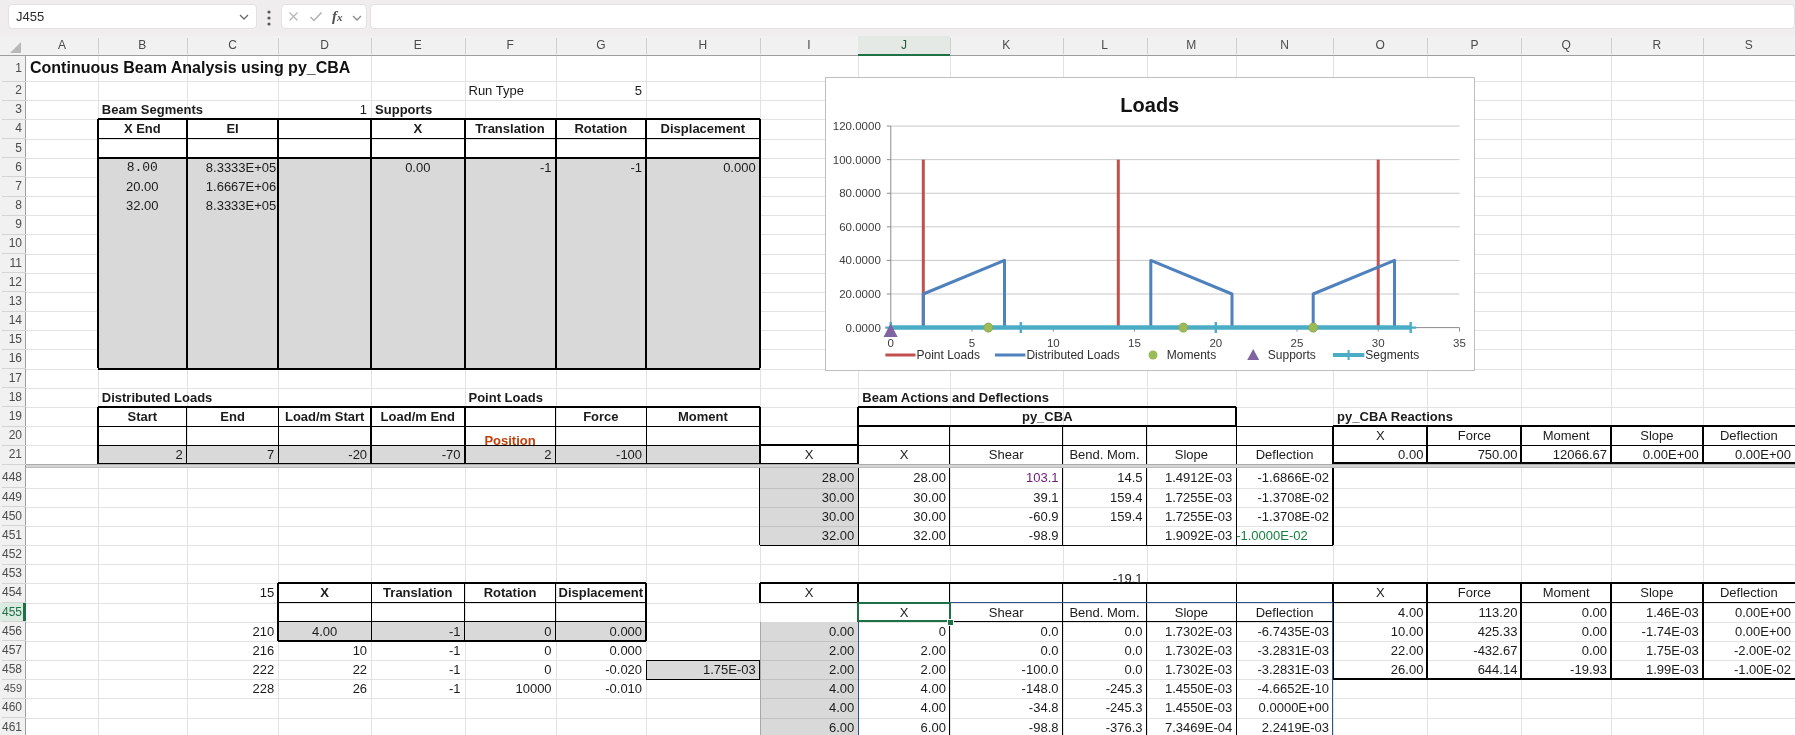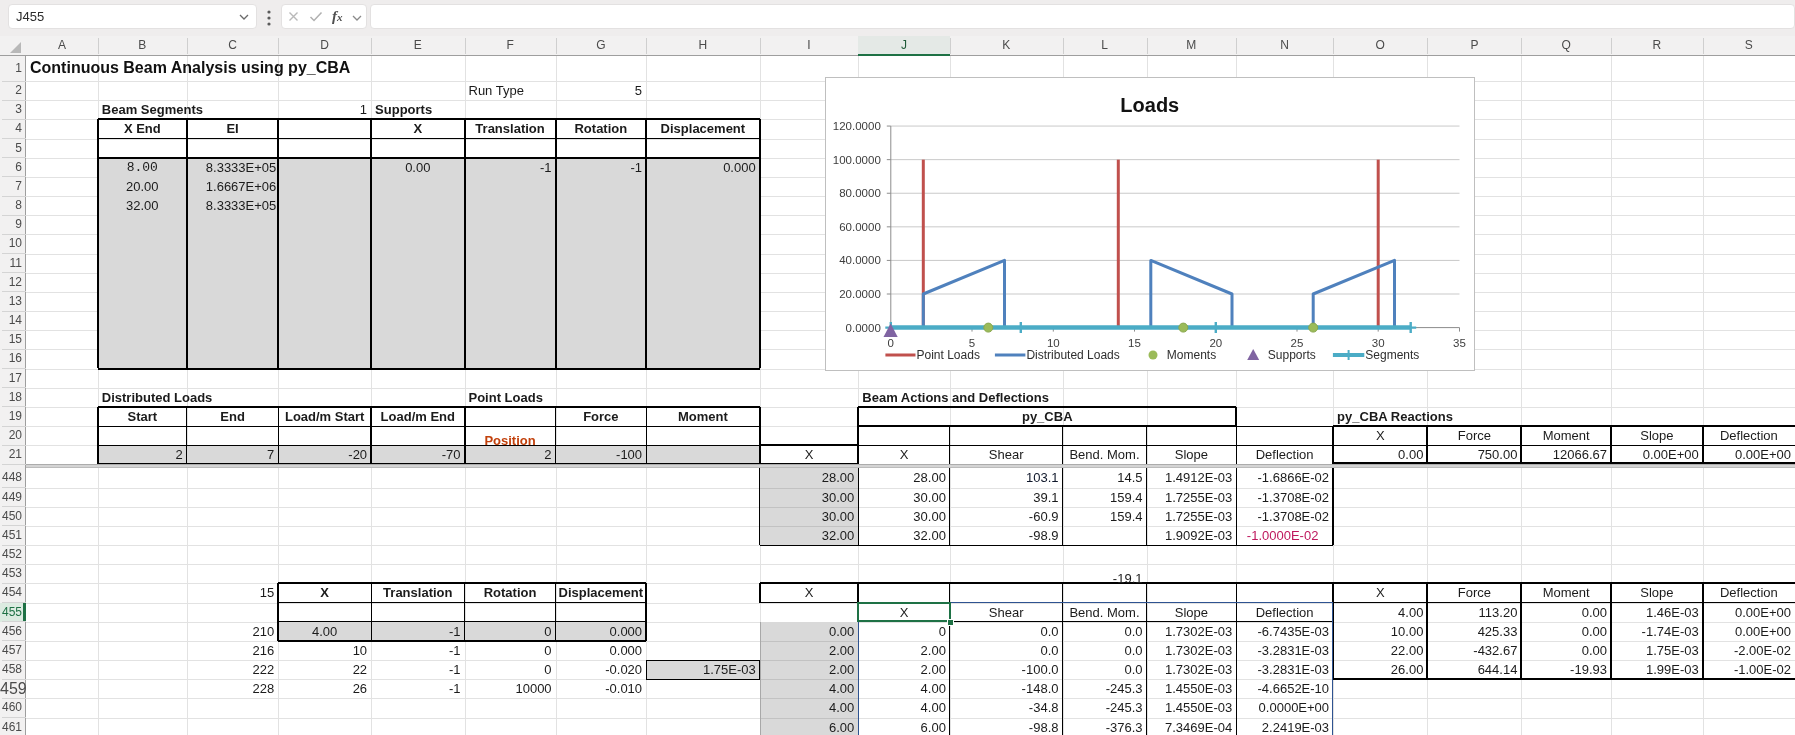--- a/index.html
+++ b/index.html
@@ -220,42 +220,42 @@
 <div style="position:absolute;left:1062.5px;top:445.2px;width:84.0px;height:19.2px;font-size:13.0px;line-height:19.2px;color:#1b1b1b;white-space:nowrap;text-align:center;">Bend. Mom.</div>
 <div style="position:absolute;left:1146.5px;top:445.2px;width:89.7px;height:19.2px;font-size:13.0px;line-height:19.2px;color:#1b1b1b;white-space:nowrap;text-align:center;">Slope</div>
 <div style="position:absolute;left:1236.2px;top:445.2px;width:96.9px;height:19.2px;font-size:13.0px;line-height:19.2px;color:#1b1b1b;white-space:nowrap;text-align:center;">Deflection</div>
 <div style="position:absolute;left:1333.1px;top:445.2px;width:90.3px;height:19.2px;font-size:13.0px;line-height:19.2px;color:#1b1b1b;white-space:nowrap;text-align:right;">0.00</div>
 <div style="position:absolute;left:1427.4px;top:445.2px;width:90.0px;height:19.2px;font-size:13.0px;line-height:19.2px;color:#1b1b1b;white-space:nowrap;text-align:right;">750.00</div>
 <div style="position:absolute;left:1521.4px;top:445.2px;width:85.6px;height:19.2px;font-size:13.0px;line-height:19.2px;color:#1b1b1b;white-space:nowrap;text-align:right;">12066.67</div>
 <div style="position:absolute;left:1611.0px;top:445.2px;width:87.7px;height:19.2px;font-size:13.0px;line-height:19.2px;color:#1b1b1b;white-space:nowrap;text-align:right;">0.00E+00</div>
 <div style="position:absolute;left:1702.7px;top:445.2px;width:88.3px;height:19.2px;font-size:13.0px;line-height:19.2px;color:#1b1b1b;white-space:nowrap;text-align:right;">0.00E+00</div>
 <div style="position:absolute;left:759.7px;top:468.4px;width:94.6px;height:19.2px;font-size:13.0px;line-height:19.2px;color:#1b1b1b;white-space:nowrap;text-align:right;">28.00</div>
 <div style="position:absolute;left:858.3px;top:468.4px;width:87.6px;height:19.2px;font-size:13.0px;line-height:19.2px;color:#1b1b1b;white-space:nowrap;text-align:right;">28.00</div>
-<div style="position:absolute;left:949.9px;top:468.4px;width:108.6px;height:19.2px;font-size:13.0px;line-height:19.2px;color:#0f172a;white-space:nowrap;text-align:right;">103.1</div>
+<div style="position:absolute;left:949.9px;top:468.4px;width:108.6px;height:19.2px;font-size:13.0px;line-height:19.2px;color:#701a75;white-space:nowrap;text-align:right;">103.1</div>
 <div style="position:absolute;left:1062.5px;top:468.4px;width:80.0px;height:19.2px;font-size:13.0px;line-height:19.2px;color:#1b1b1b;white-space:nowrap;text-align:right;">14.5</div>
 <div style="position:absolute;left:1146.5px;top:468.4px;width:85.7px;height:19.2px;font-size:13.0px;line-height:19.2px;color:#1b1b1b;white-space:nowrap;text-align:right;">1.4912E-03</div>
 <div style="position:absolute;left:1236.2px;top:468.4px;width:92.9px;height:19.2px;font-size:13.0px;line-height:19.2px;color:#1b1b1b;white-space:nowrap;text-align:right;">-1.6866E-02</div>
 <div style="position:absolute;left:759.7px;top:487.6px;width:94.6px;height:19.2px;font-size:13.0px;line-height:19.2px;color:#1b1b1b;white-space:nowrap;text-align:right;">30.00</div>
 <div style="position:absolute;left:858.3px;top:487.6px;width:87.6px;height:19.2px;font-size:13.0px;line-height:19.2px;color:#1b1b1b;white-space:nowrap;text-align:right;">30.00</div>
 <div style="position:absolute;left:949.9px;top:487.6px;width:108.6px;height:19.2px;font-size:13.0px;line-height:19.2px;color:#1b1b1b;white-space:nowrap;text-align:right;">39.1</div>
 <div style="position:absolute;left:1062.5px;top:487.6px;width:80.0px;height:19.2px;font-size:13.0px;line-height:19.2px;color:#1b1b1b;white-space:nowrap;text-align:right;">159.4</div>
 <div style="position:absolute;left:1146.5px;top:487.6px;width:85.7px;height:19.2px;font-size:13.0px;line-height:19.2px;color:#1b1b1b;white-space:nowrap;text-align:right;">1.7255E-03</div>
 <div style="position:absolute;left:1236.2px;top:487.6px;width:92.9px;height:19.2px;font-size:13.0px;line-height:19.2px;color:#1b1b1b;white-space:nowrap;text-align:right;">-1.3708E-02</div>
 <div style="position:absolute;left:759.7px;top:506.7px;width:94.6px;height:19.2px;font-size:13.0px;line-height:19.2px;color:#1b1b1b;white-space:nowrap;text-align:right;">30.00</div>
 <div style="position:absolute;left:858.3px;top:506.7px;width:87.6px;height:19.2px;font-size:13.0px;line-height:19.2px;color:#1b1b1b;white-space:nowrap;text-align:right;">30.00</div>
 <div style="position:absolute;left:949.9px;top:506.7px;width:108.6px;height:19.2px;font-size:13.0px;line-height:19.2px;color:#1b1b1b;white-space:nowrap;text-align:right;">-60.9</div>
 <div style="position:absolute;left:1062.5px;top:506.7px;width:80.0px;height:19.2px;font-size:13.0px;line-height:19.2px;color:#1b1b1b;white-space:nowrap;text-align:right;">159.4</div>
 <div style="position:absolute;left:1146.5px;top:506.7px;width:85.7px;height:19.2px;font-size:13.0px;line-height:19.2px;color:#1b1b1b;white-space:nowrap;text-align:right;">1.7255E-03</div>
 <div style="position:absolute;left:1236.2px;top:506.7px;width:92.9px;height:19.2px;font-size:13.0px;line-height:19.2px;color:#1b1b1b;white-space:nowrap;text-align:right;">-1.3708E-02</div>
 <div style="position:absolute;left:759.7px;top:525.9px;width:94.6px;height:19.2px;font-size:13.0px;line-height:19.2px;color:#1b1b1b;white-space:nowrap;text-align:right;">32.00</div>
 <div style="position:absolute;left:858.3px;top:525.9px;width:87.6px;height:19.2px;font-size:13.0px;line-height:19.2px;color:#1b1b1b;white-space:nowrap;text-align:right;">32.00</div>
 <div style="position:absolute;left:949.9px;top:525.9px;width:108.6px;height:19.2px;font-size:13.0px;line-height:19.2px;color:#1b1b1b;white-space:nowrap;text-align:right;">-98.9</div>
 <div style="position:absolute;left:1062.5px;top:525.9px;width:80.0px;height:19.2px;font-size:13.0px;line-height:19.2px;color:#1b1b1b;white-space:nowrap;text-align:right;margin-top:43px;">-19.1</div>
 <div style="position:absolute;left:1146.5px;top:525.9px;width:85.7px;height:19.2px;font-size:13.0px;line-height:19.2px;color:#1b1b1b;white-space:nowrap;text-align:right;">1.9092E-03</div>
-<div style="position:absolute;left:1236.2px;top:525.9px;width:92.9px;height:19.2px;font-size:13.0px;line-height:19.2px;color:#be185d;white-space:nowrap;text-align:center;">-1.0000E-02</div>
+<div style="position:absolute;left:1236.2px;top:525.9px;width:92.9px;height:19.2px;font-size:13.0px;line-height:19.2px;color:#15803d;white-space:nowrap;text-align:left;">-1.0000E-02</div>
 <div style="position:absolute;left:186.8px;top:583.4px;width:87.5px;height:19.2px;font-size:13.0px;line-height:19.2px;color:#1b1b1b;white-space:nowrap;text-align:right;">15</div>
 <div style="position:absolute;left:278.3px;top:583.4px;width:92.8px;height:19.2px;font-size:13.0px;line-height:19.2px;color:#1b1b1b;white-space:nowrap;font-weight:bold;text-align:center;">X</div>
 <div style="position:absolute;left:371.1px;top:583.4px;width:93.4px;height:19.2px;font-size:13.0px;line-height:19.2px;color:#1b1b1b;white-space:nowrap;font-weight:bold;text-align:center;">Translation</div>
 <div style="position:absolute;left:464.5px;top:583.4px;width:91.1px;height:19.2px;font-size:13.0px;line-height:19.2px;color:#1b1b1b;white-space:nowrap;font-weight:bold;text-align:center;">Rotation</div>
 <div style="position:absolute;left:555.6px;top:583.4px;width:90.5px;height:19.2px;font-size:13.0px;line-height:19.2px;color:#1b1b1b;white-space:nowrap;font-weight:bold;text-align:center;">Displacement</div>
 <div style="position:absolute;left:759.7px;top:583.4px;width:98.6px;height:19.2px;font-size:13.0px;line-height:19.2px;color:#1b1b1b;white-space:nowrap;text-align:center;">X</div>
 <div style="position:absolute;left:1333.1px;top:583.4px;width:94.3px;height:19.2px;font-size:13.0px;line-height:19.2px;color:#1b1b1b;white-space:nowrap;text-align:center;">X</div>
 <div style="position:absolute;left:1427.4px;top:583.4px;width:94.0px;height:19.2px;font-size:13.0px;line-height:19.2px;color:#1b1b1b;white-space:nowrap;text-align:center;">Force</div>
 <div style="position:absolute;left:1521.4px;top:583.4px;width:89.6px;height:19.2px;font-size:13.0px;line-height:19.2px;color:#1b1b1b;white-space:nowrap;text-align:center;">Moment</div>
 <div style="position:absolute;left:1611.0px;top:583.4px;width:91.7px;height:19.2px;font-size:13.0px;line-height:19.2px;color:#1b1b1b;white-space:nowrap;text-align:center;">Slope</div>
@@ -513,21 +513,21 @@
 <div style="position:absolute;left:2.0px;top:602.1px;width:24.0px;height:1.0px;background:#d4d4d4;"></div>
 <div style="position:absolute;left:0.0px;top:602.6px;width:26.0px;height:19.2px;background:#dcebe1;border-right:3px solid #1e7145;box-sizing:border-box;"></div>
 <div style="position:absolute;left:0.0px;top:602.6px;width:22.0px;height:19.2px;font-size:12px;line-height:19.2px;text-align:right;color:#1e7145;">455</div>
 <div style="position:absolute;left:2.0px;top:621.3px;width:24.0px;height:1.0px;background:#d4d4d4;"></div>
 <div style="position:absolute;left:0.0px;top:621.8px;width:22.0px;height:19.2px;font-size:12px;line-height:19.2px;text-align:right;color:#4b4b4b;">456</div>
 <div style="position:absolute;left:2.0px;top:640.4px;width:24.0px;height:1.0px;background:#d4d4d4;"></div>
 <div style="position:absolute;left:0.0px;top:640.9px;width:22.0px;height:19.2px;font-size:12px;line-height:19.2px;text-align:right;color:#4b4b4b;">457</div>
 <div style="position:absolute;left:2.0px;top:659.6px;width:24.0px;height:1.0px;background:#d4d4d4;"></div>
 <div style="position:absolute;left:0.0px;top:660.1px;width:22.0px;height:19.2px;font-size:12px;line-height:19.2px;text-align:right;color:#4b4b4b;">458</div>
 <div style="position:absolute;left:2.0px;top:678.8px;width:24.0px;height:1.0px;background:#d4d4d4;"></div>
-<div style="position:absolute;left:0.0px;top:679.3px;width:22.0px;height:19.2px;font-size:16px;line-height:19.2px;text-align:right;color:#4b4b4b;">459</div>
+<div style="position:absolute;left:0.0px;top:679.3px;width:22.0px;height:19.2px;font-size:11px;line-height:19.2px;text-align:right;color:#4b4b4b;">459</div>
 <div style="position:absolute;left:2.0px;top:697.9px;width:24.0px;height:1.0px;background:#d4d4d4;"></div>
 <div style="position:absolute;left:0.0px;top:698.4px;width:22.0px;height:19.2px;font-size:12px;line-height:19.2px;text-align:right;color:#4b4b4b;">460</div>
 <div style="position:absolute;left:2.0px;top:717.1px;width:24.0px;height:1.0px;background:#d4d4d4;"></div>
 <div style="position:absolute;left:0.0px;top:717.6px;width:22.0px;height:19.2px;font-size:12px;line-height:19.2px;text-align:right;color:#4b4b4b;">461</div>
 
 <div style="position:absolute;left:0;top:36.0;width:26px;height:20.3px;background:#f2f1f1;border-right:1px solid #9e9e9e;border-bottom:1px solid #9e9e9e;box-sizing:border-box;"></div>
 <div style="position:absolute;left:10px;top:42.0px;width:0;height:0;border-left:11px solid transparent;border-bottom:11px solid #b8b8b8;"></div>
 <div style="position:absolute;left:0.0px;top:0.0px;width:1795.0px;height:36.0px;background:#efeded;"></div>
 <div style="position:absolute;left:8.0px;top:4.0px;width:249.0px;height:25.0px;background:#fff;border:1px solid #e3e1e1;border-radius:4px;box-sizing:border-box;"></div>
 <div style="position:absolute;left:16.0px;top:4.0px;width:100.0px;height:25.0px;font-size:13px;line-height:25px;color:#2b2b2b;">J455</div>

